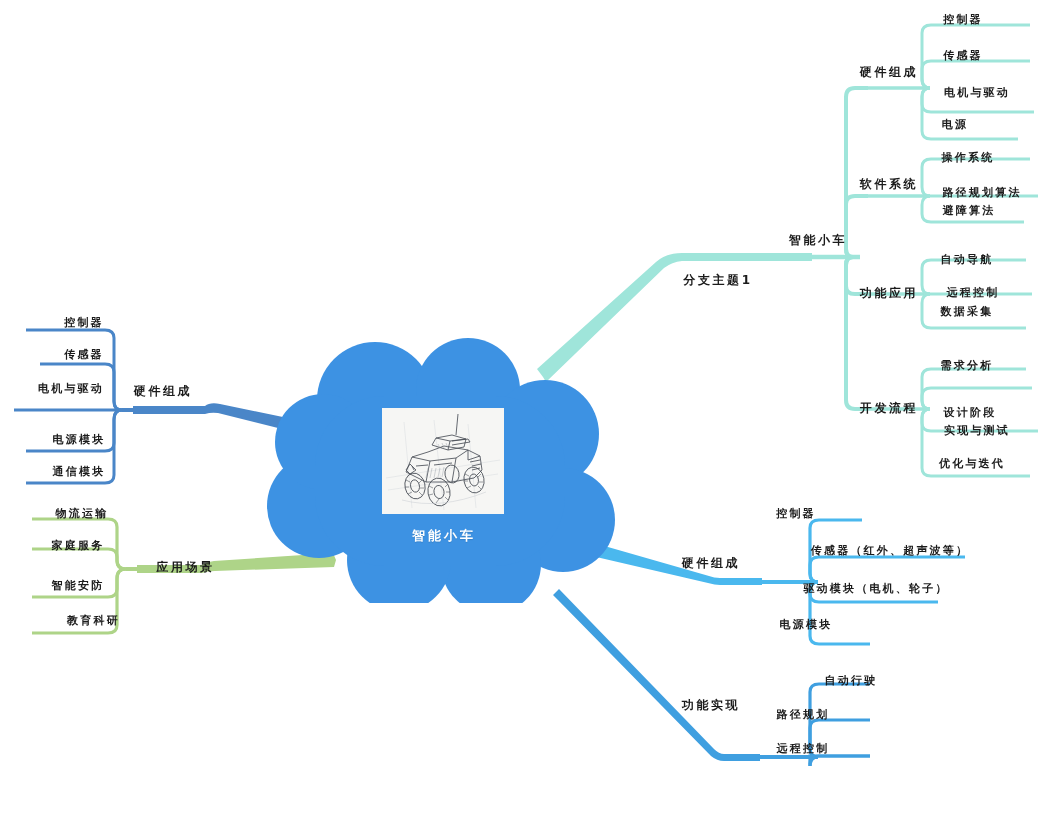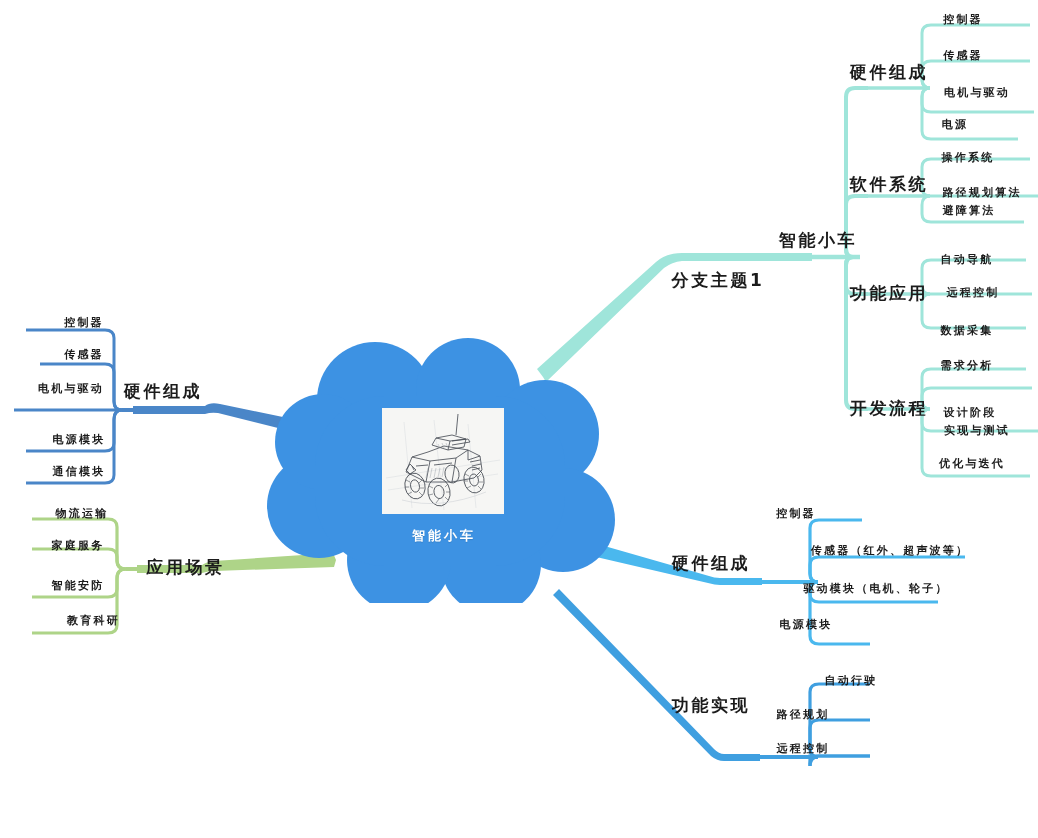--- a/index.html
+++ b/index.html
@@ -26,21 +26,21 @@
     position: absolute;
     white-space: nowrap;
     font-size: 11.5px;
     letter-spacing: 2.4px;
     color: #1b1b1b;
     font-weight: 700;
     transform: translate(-50%, -50%);
     line-height: 1;
   }
   .node.leaf  { font-size: 11px; letter-spacing: 2.2px; }
-  .node.trunk { font-size: 17px; letter-spacing: 2.6px; }
+  .node.trunk { font-size: 12px; letter-spacing: 2.6px; }
   .node.center-label {
     color: #ffffff;
     font-size: 13px;
     letter-spacing: 3px;
     text-shadow: 0 1px 1px rgba(0,0,0,.12);
   }
   
   #cloud-wrap {
     position: absolute;
     left: 263px; top: 338px;
@@ -245,21 +245,21 @@
   <div class="node leaf" style="left:955px; top:124px;">电源</div>
 
   <div class="node trunk" style="left:889px; top:184px;text-align:center;">软件系统</div>
   <div class="node leaf" style="left:968px; top:157px;">操作系统</div>
   <div class="node leaf" style="left:982px; top:192px;">路径规划算法</div>
   <div class="node leaf" style="left:969px; top:210px;">避障算法</div>
 
   <div class="node trunk" style="left:889px; top:293px;">功能应用</div>
   <div class="node leaf" style="left:967px; top:259px;">自动导航</div>
   <div class="node leaf" style="left:973px; top:292px;">远程控制</div>
-  <div class="node leaf" style="left:967px; top:330px;">数据采集</div>
+  <div class="node leaf" style="left:967px; top:311px;">数据采集</div>
 
   <div class="node trunk" style="left:889px; top:408px;">开发流程</div>
   <div class="node leaf" style="left:967px; top:365px;">需求分析</div>
   <div class="node leaf" style="left:970px; top:412px;">设计阶段</div>
   <div class="node leaf" style="left:977px; top:430px;">实现与测试</div>
   <div class="node leaf" style="left:972px; top:463px;">优化与迭代</div>
 
   <div class="node trunk" style="left:163px; top:391px;">硬件组成</div>
   <div class="node leaf" style="left:84px; top:322px;">控制器</div>
   <div class="node leaf" style="left:84px; top:354px;">传感器</div>

